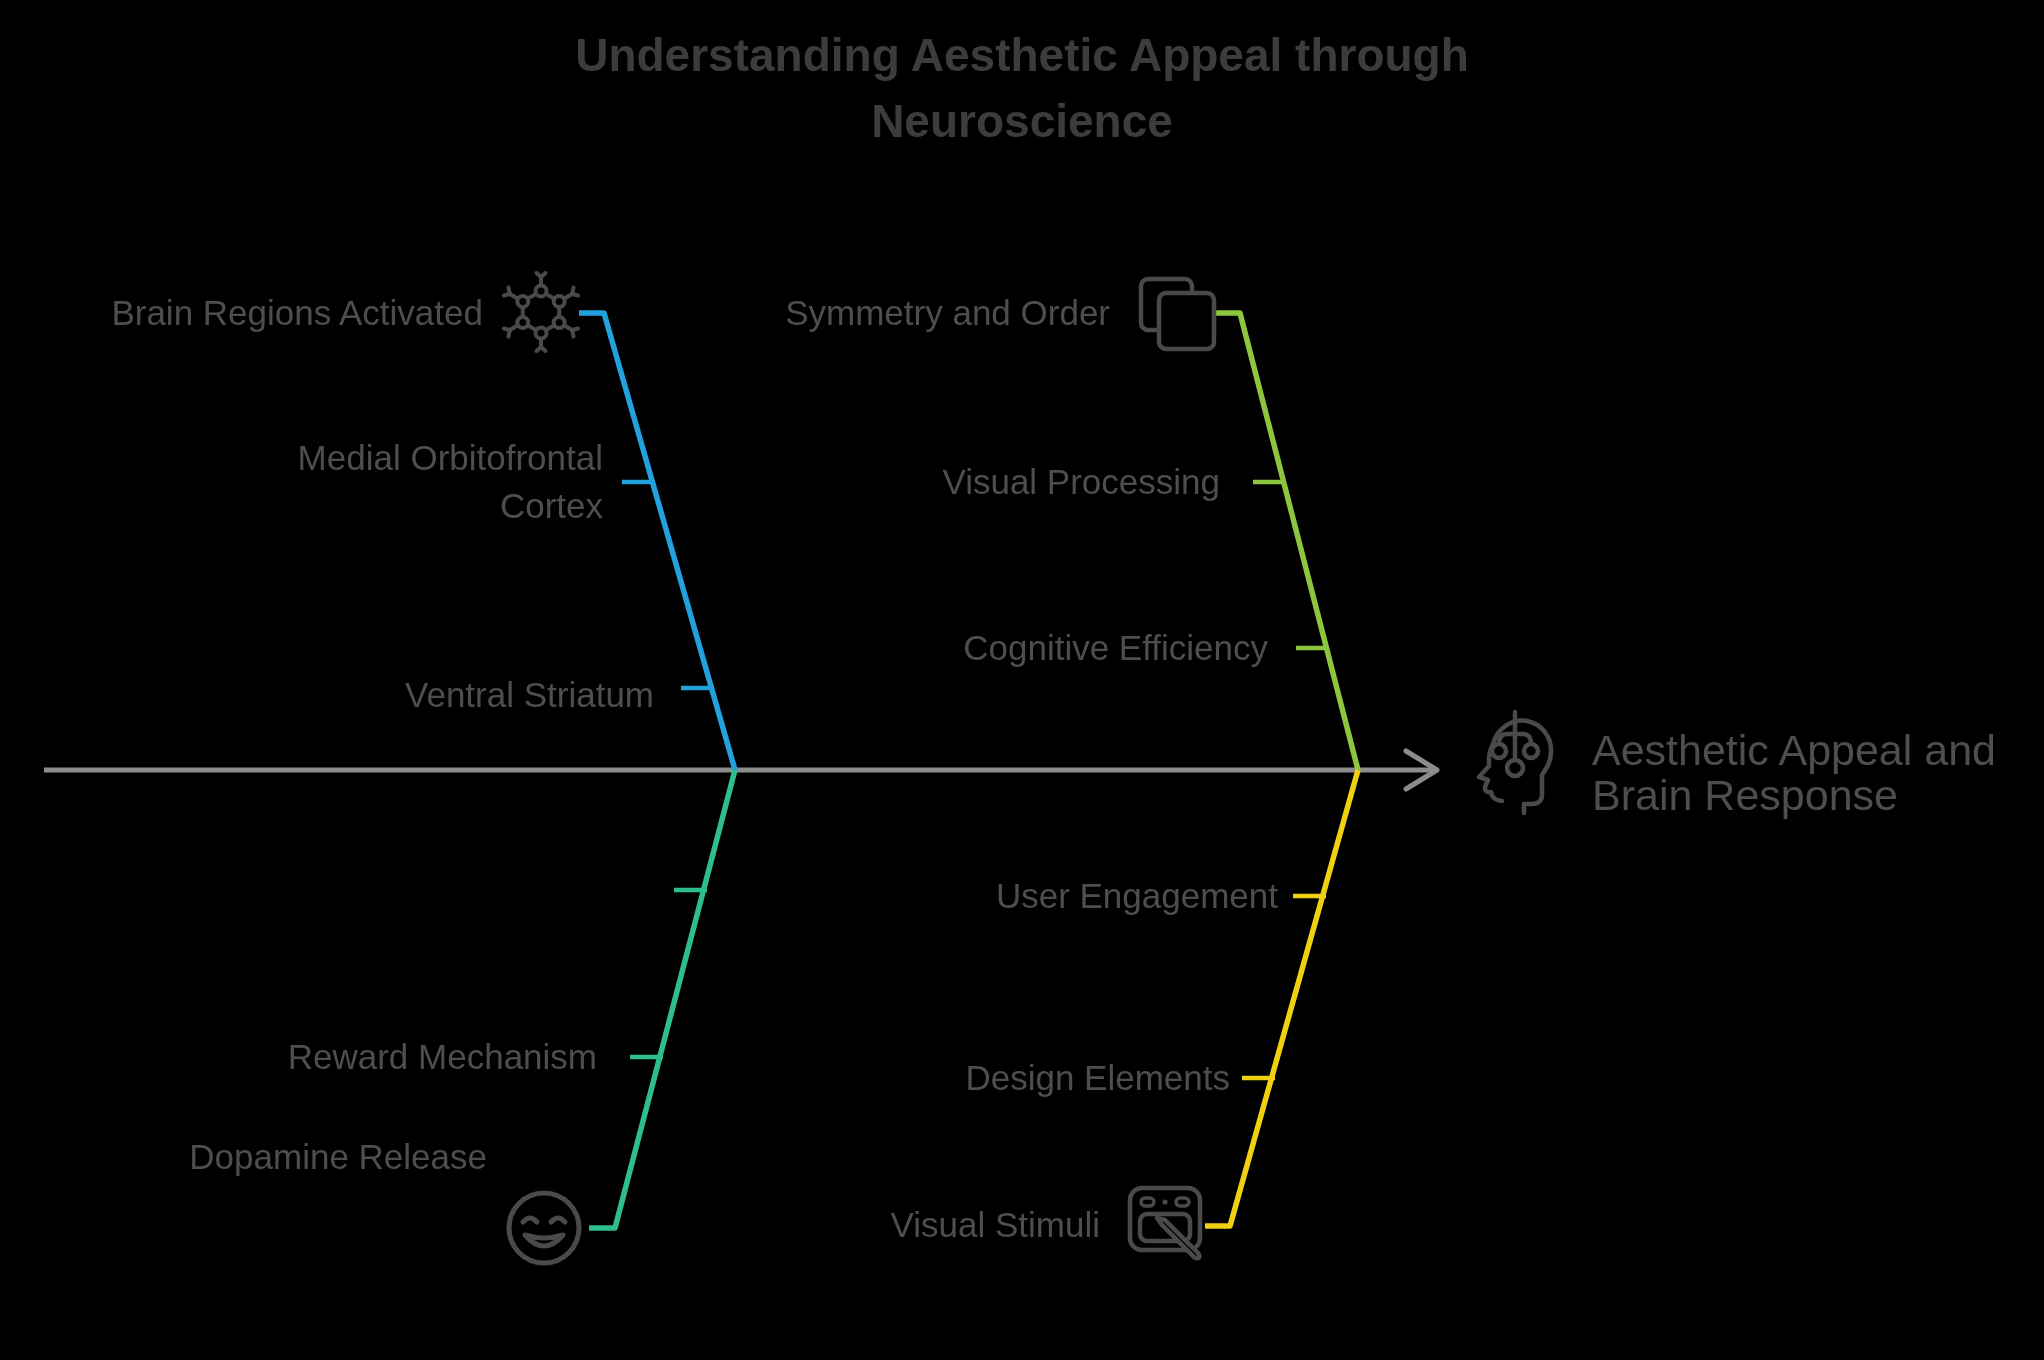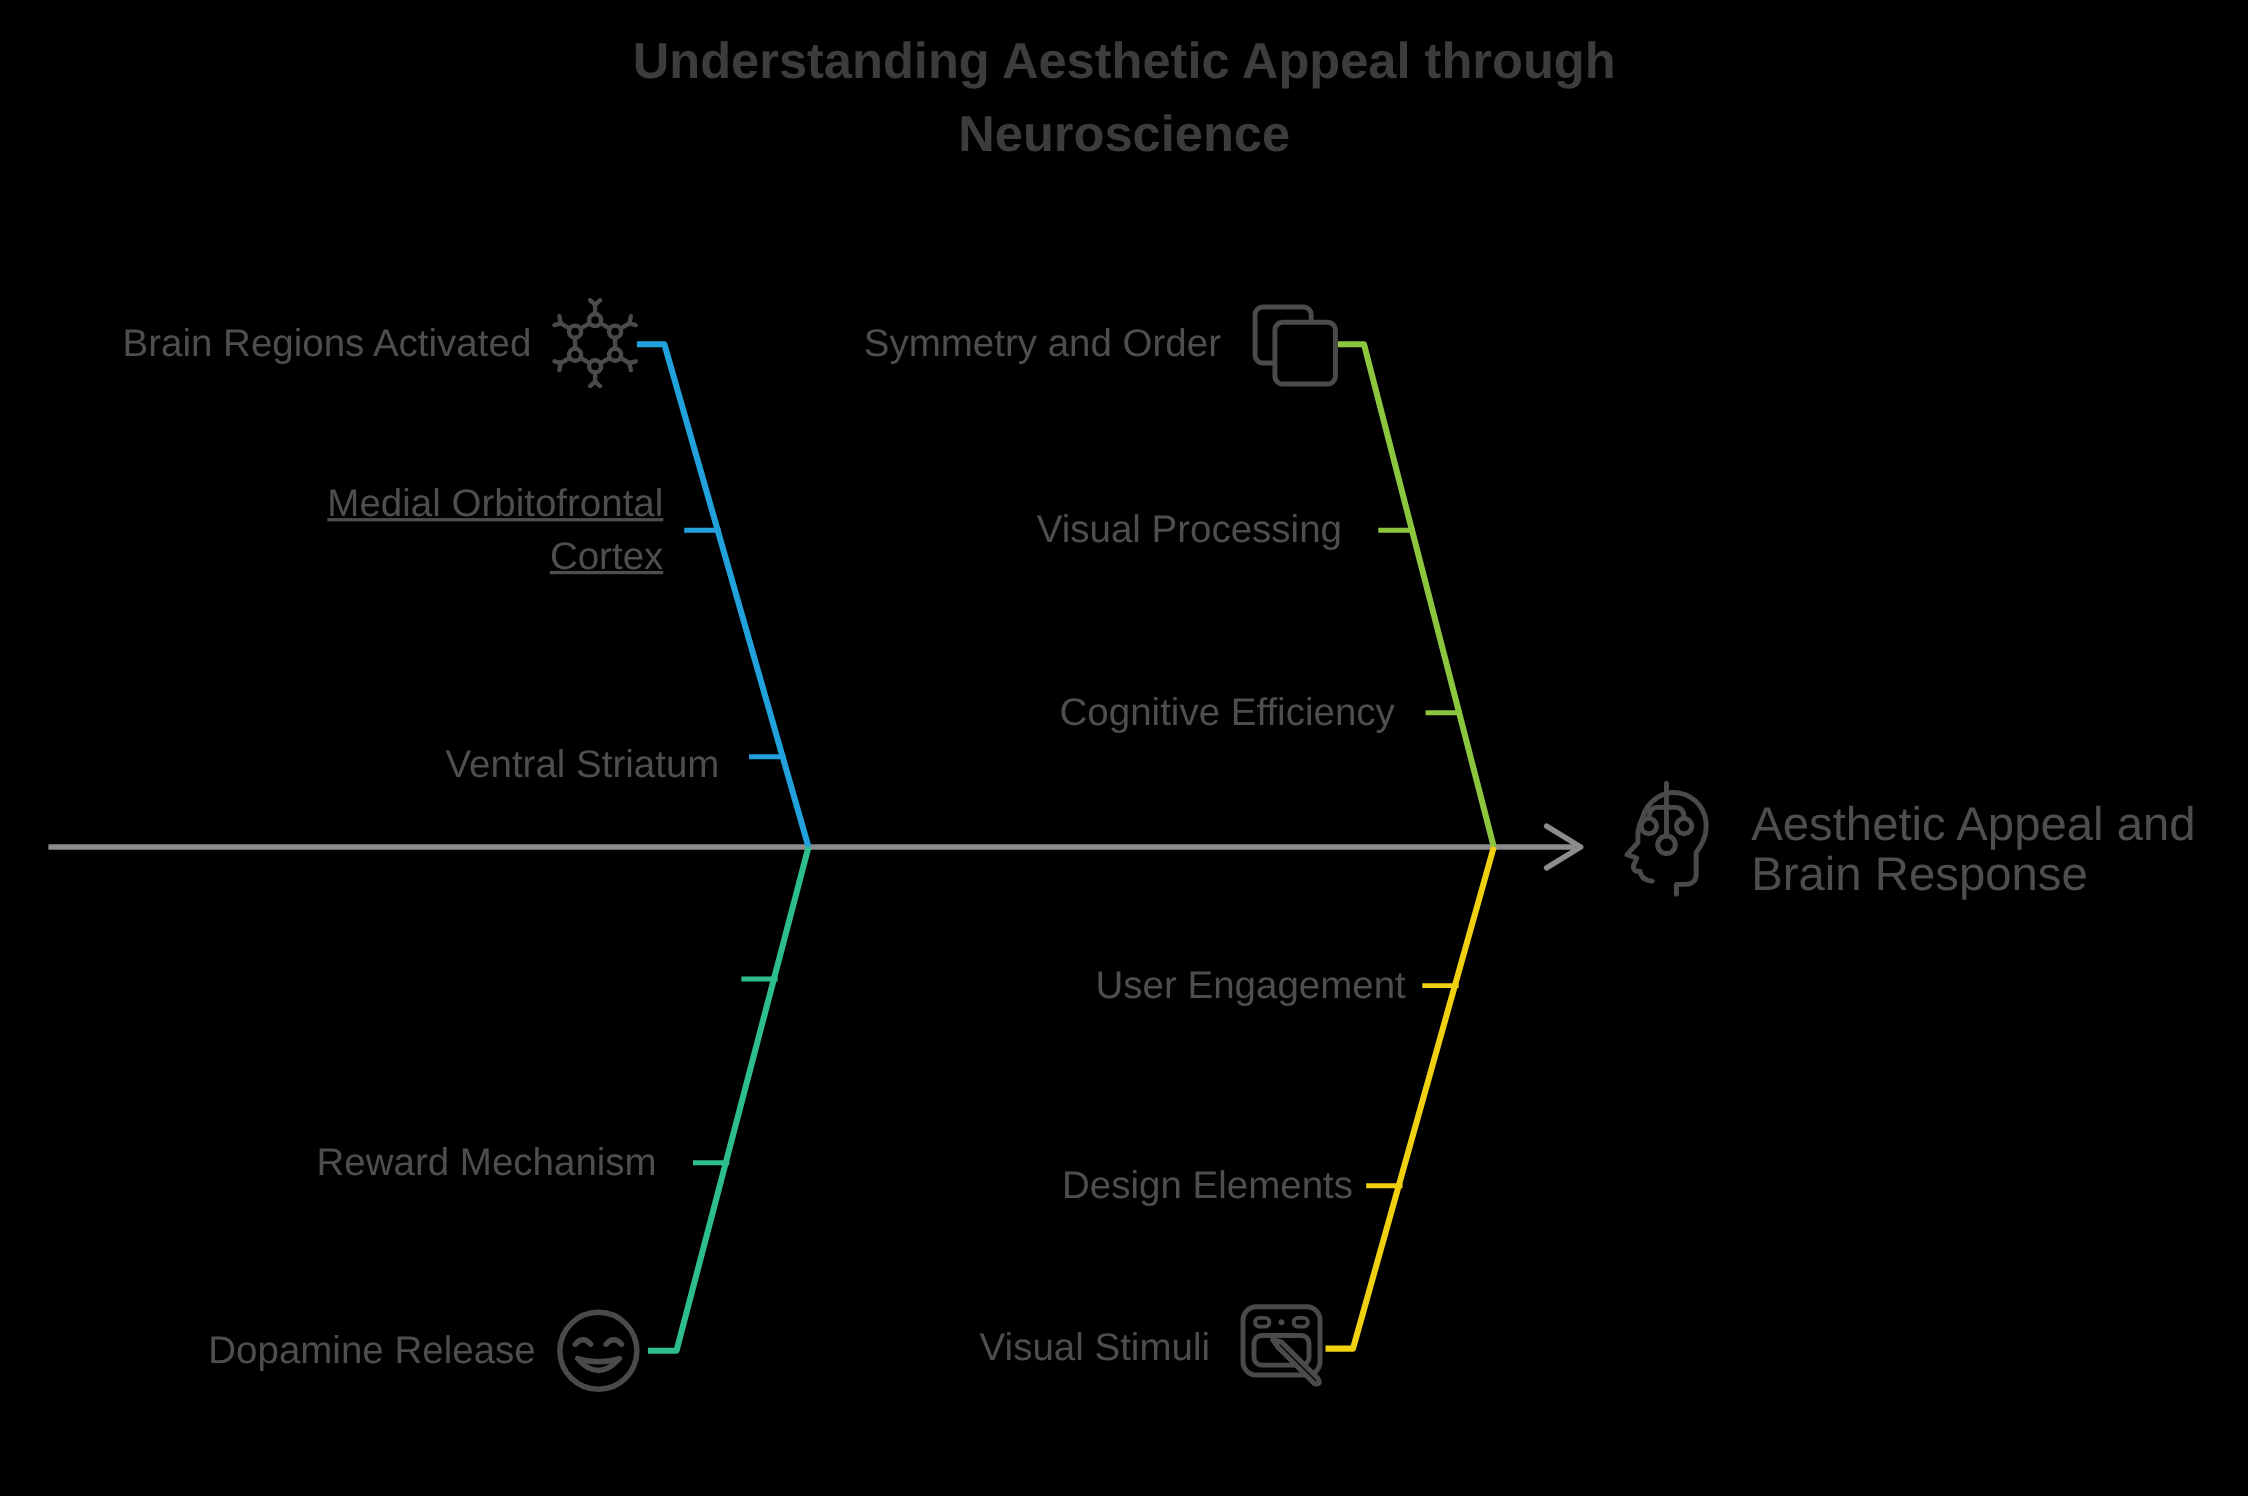--- a/index.html
+++ b/index.html
@@ -58,24 +58,24 @@
     <polyline points="1358,770 1230,1226 1205,1226" stroke-width="5.5" fill="none" stroke-linejoin="round" stroke="#f0d112"></polyline>
     <line x1="1293" y1="896" x2="1326" y2="896" stroke-width="4.5" stroke="#f0d112"></line>
     <line x1="1242" y1="1078" x2="1275" y2="1078" stroke-width="4.5" stroke="#f0d112"></line>
   </svg>
 
   <div class="title">Understanding Aesthetic Appeal through
 Neuroscience</div>
 
   <div class="lbl right-al" style="right:1561px;top:292px;">Brain Regions Activated</div>
   <div class="lbl right-al" style="right:934px;top:292px;">Symmetry and Order</div>
-  <div class="lbl right-al" style="right:1557px;top:1207px;">Dopamine Release</div>
+  <div class="lbl right-al" style="right:1557px;top:1136px;">Dopamine Release</div>
   <div class="lbl right-al" style="right:944px;top:1204px;">Visual Stimuli</div>
 
-  <div class="lbl two-line" style="right:1441px;top:434px;text-decoration:underline;">Medial Orbitofrontal
+  <div class="lbl two-line" style="right:1441px;top:434px;">Medial Orbitofrontal
 Cortex</div>
   <div class="lbl right-al" style="right:1390px;top:674px;">Ventral Striatum</div>
   <div class="lbl right-al" style="right:824px;top:461px;">Visual Processing</div>
   <div class="lbl right-al" style="right:776px;top:627px;">Cognitive Efficiency</div>
   <div class="lbl right-al" style="right:1447px;top:1036px;">Reward Mechanism</div>
   <div class="lbl right-al" style="right:766px;top:875px;">User Engagement</div>
   <div class="lbl right-al" style="right:814px;top:1057px;margin-left:22px;">Design Elements</div>
 
   <div class="effect-lbl">Aesthetic Appeal and
 Brain Response</div>

